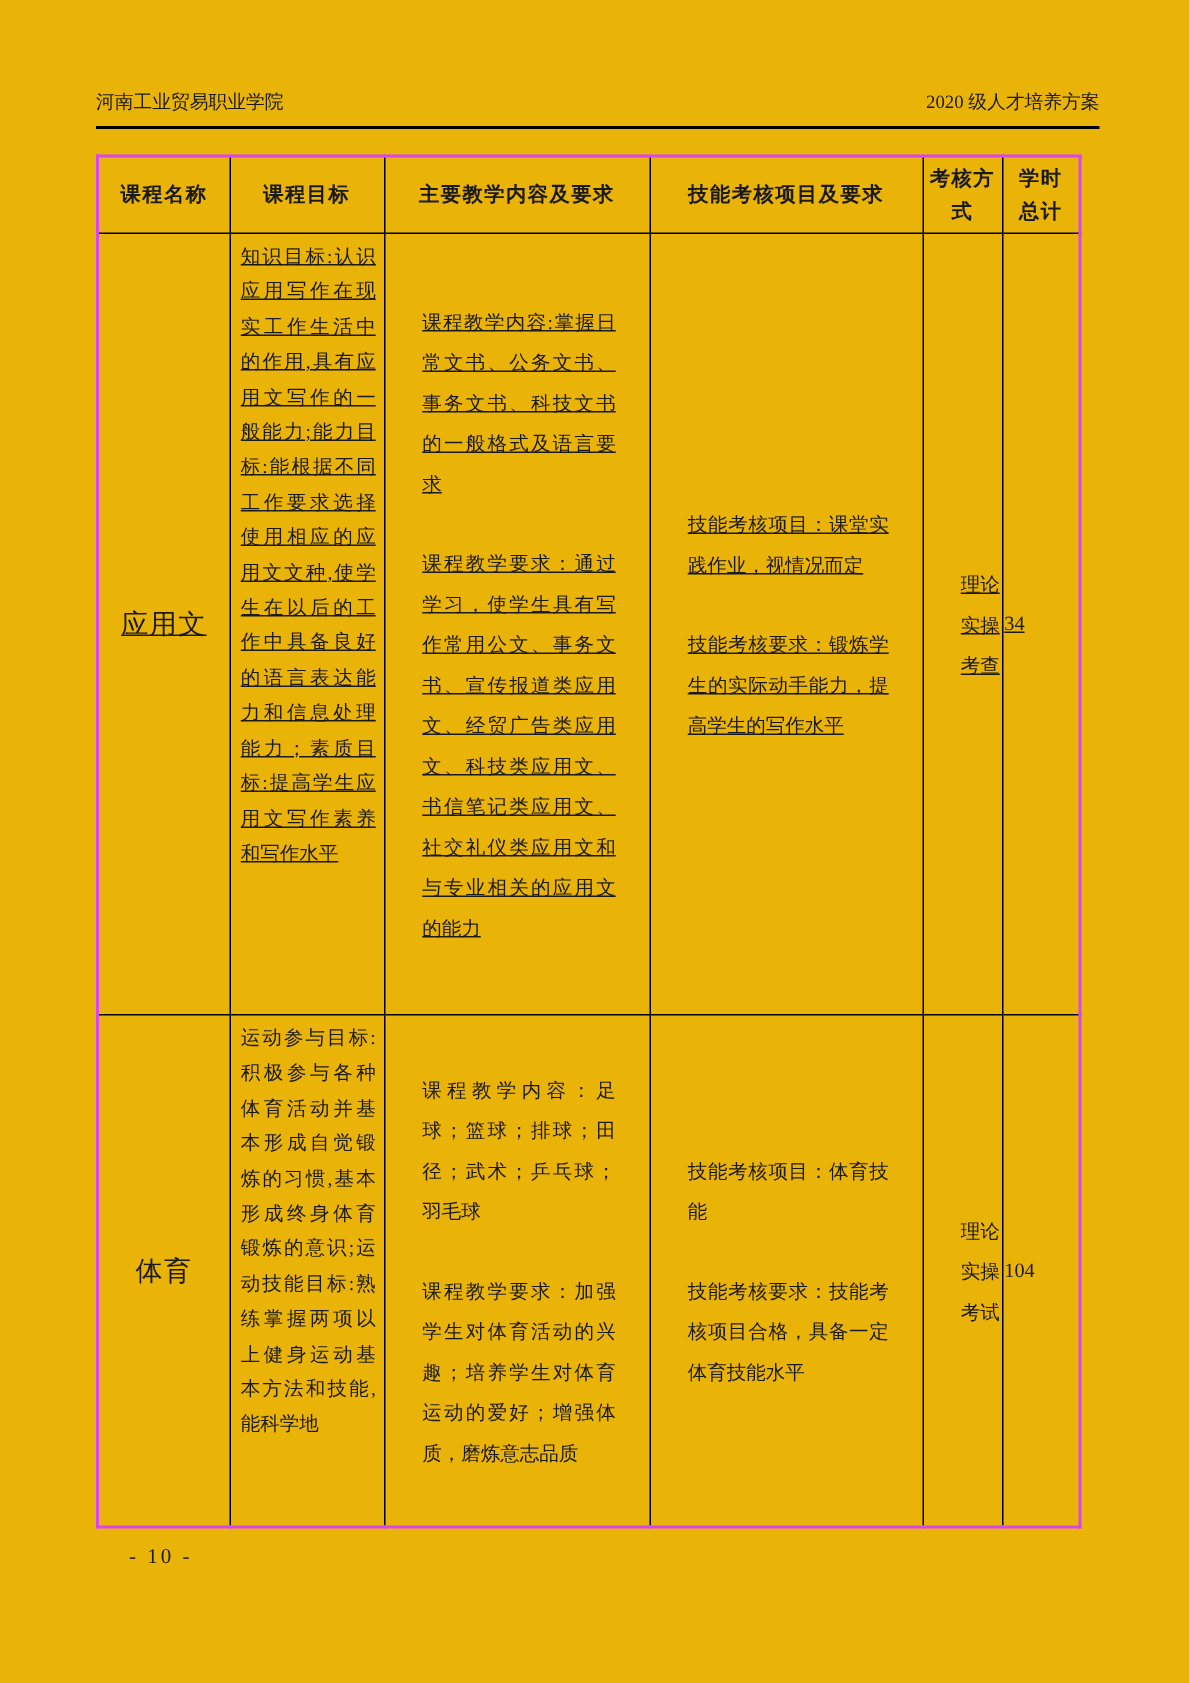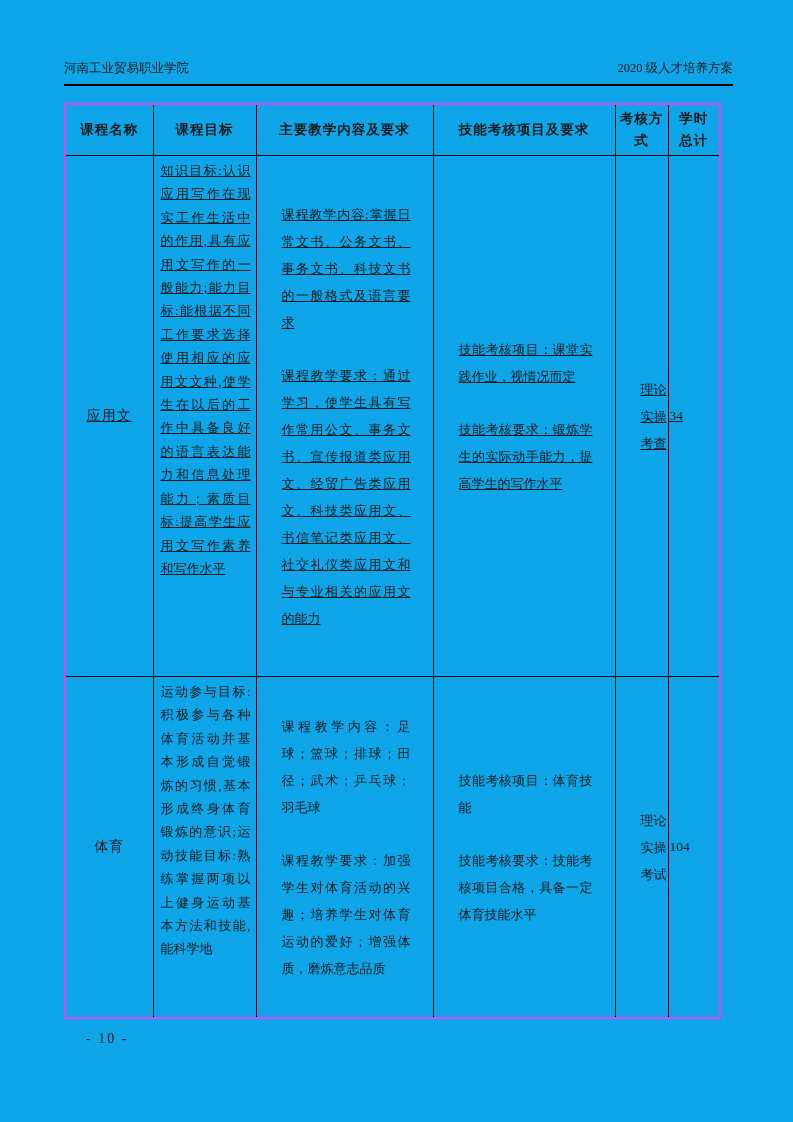--- a/index.html
+++ b/index.html
@@ -1,20 +1,20 @@
 <!DOCTYPE html>
 <html><head>
 <meta charset="utf-8">
 <style>
   html,body { margin:0; padding:0; background:#e8e8e8; }
   .page {
     position:relative;
     width:793px; height:1122px;
     margin:0 auto;
-    background:#0ea5e9;
+    background:#eab308;
     font-family:"Liberation Serif","DejaVu Serif",serif;
     color:#1a1a1a;
     overflow:hidden;
   }
   
   .doc-header {
     position:absolute;
     left:64px; top:60px;
     width:669px;
     display:flex;
@@ -44,21 +44,21 @@
     height:50px;
     letter-spacing:1px;
     line-height:22px;
     padding:0 4px;
   }
   tr.row-1 td { height:517px;text-decoration:underline; }
   tr.row-2 td { height:337px; }
   td.cell-course {
     text-align:center;
     vertical-align:middle;
-    font-size:14px;
+    font-size:18px;
     letter-spacing:1px;
   }
   td.cell-objectives {
     vertical-align:top;
     padding:3px 5px 0 7px;
     font-size:13px;
     line-height:23.4px;
     text-align:justify;
     text-justify:inter-character;
   }

